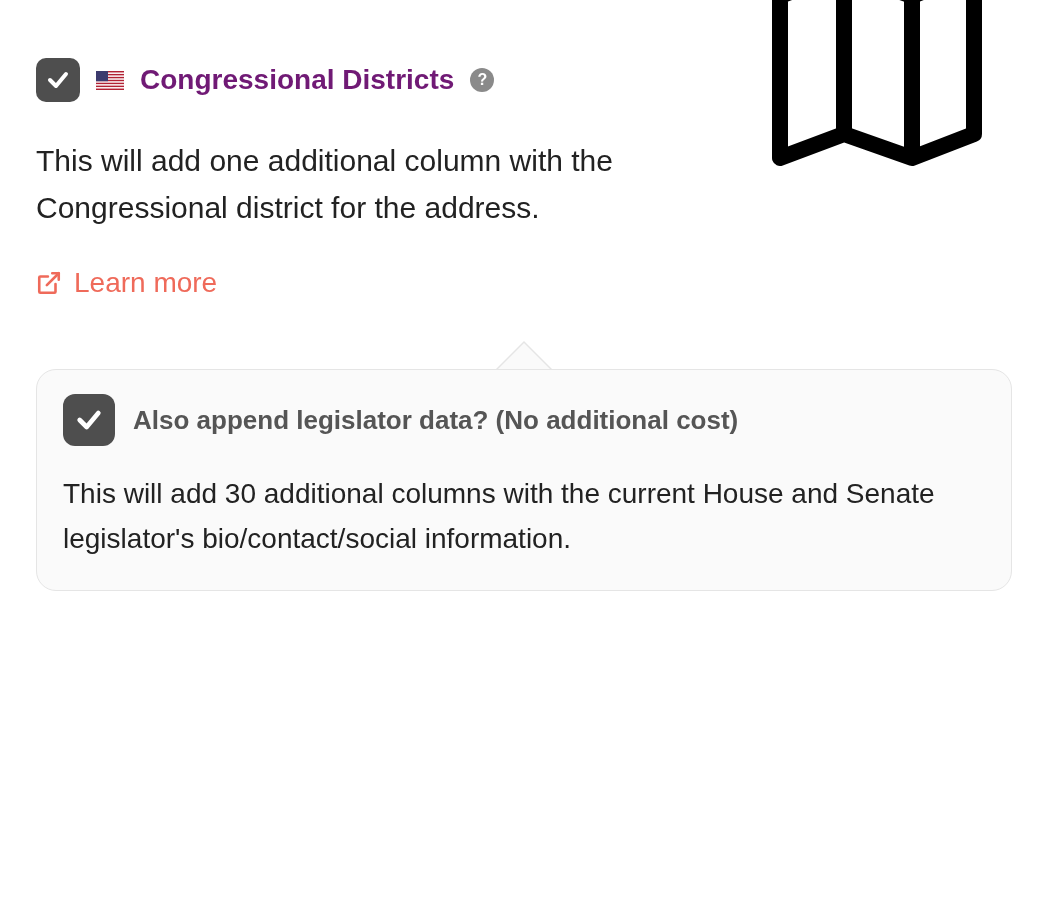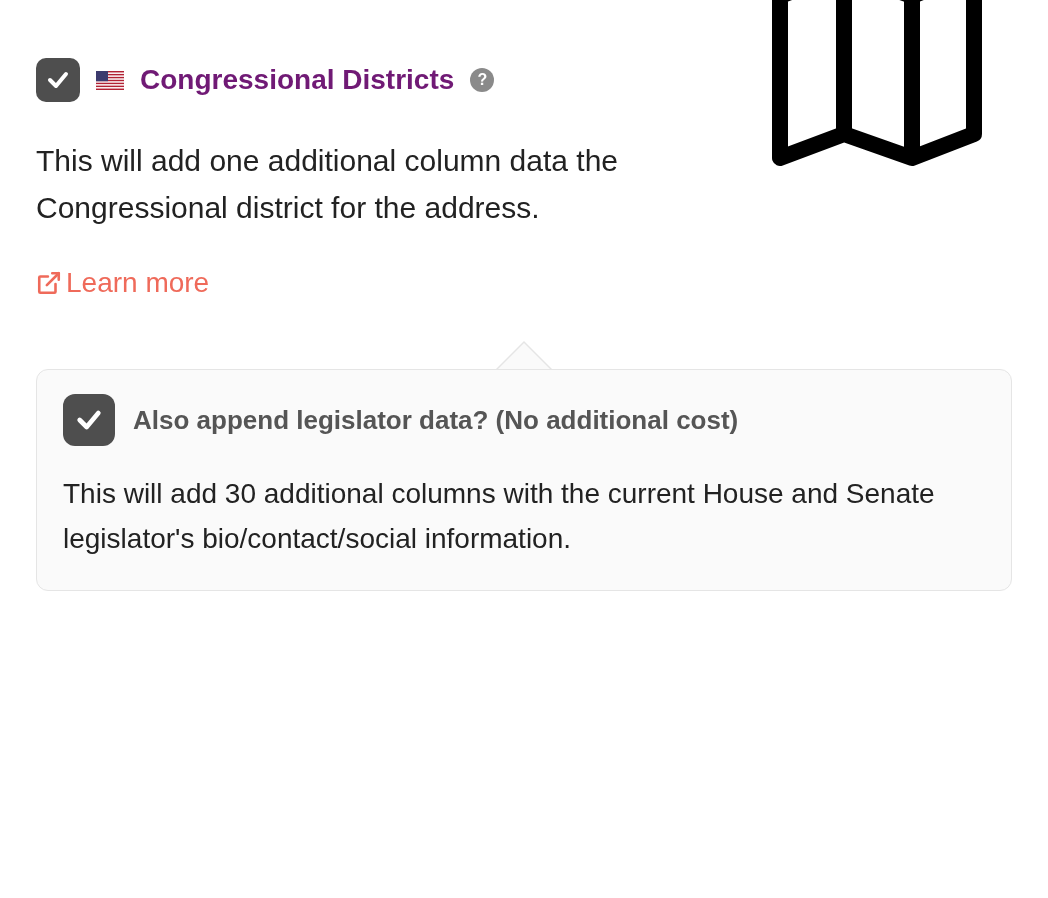--- a/index.html
+++ b/index.html
@@ -67,21 +67,21 @@
     max-width: 640px;
   }
   .map-icon {
     flex-shrink: 0;
     margin-top: -110px;
     margin-right: 10px;
   }
   .learn-more {
     display: inline-flex;
     align-items: center;
-    gap: 4px;
+    gap: 12px;
     color: #ef6a5a;
     font-size: 28px;
     text-decoration: none;
     cursor: pointer;
     margin-bottom: 70px;
   }
   .learn-more svg { display: block; }
   .sub-panel-wrap {
     position: relative;
   }
@@ -101,21 +101,21 @@
     top: 2px;
     left: -26px;
     width: 0; height: 0;
     border-left: 26px solid transparent;
     border-right: 26px solid transparent;
     border-bottom: 26px solid #fafafa;
   }
   .sub-panel {
     background: #fafafa;
     border: 1px solid #e5e5e5;
-    border-radius: 12px;
+    border-radius: 20px;
     padding: 24px 26px 28px 26px;
   }
   .sub-header {
     display: flex;
     align-items: center;
     gap: 18px;
     margin-bottom: 26px;
   }
   .sub-checkbox {
     width: 52px;
@@ -158,21 +158,21 @@
         <rect y="4.38" width="28" height="1.46" fill="#fff"></rect>
         <rect y="7.31" width="28" height="1.46" fill="#fff"></rect>
         <rect y="10.23" width="28" height="1.46" fill="#fff"></rect>
         <rect y="13.15" width="28" height="1.46" fill="#fff"></rect>
         <rect y="16.08" width="28" height="1.46" fill="#fff"></rect>
         <rect width="12" height="10.23" fill="#3c3b6e"></rect>
       </svg>
       <div class="title">Congressional Districts</div>
       <div class="help-icon">?</div>
     </div>
-    <div class="description">This will add one additional column data the Congressional district for the address.</div>
+    <div class="description">This will add one additional column with the Congressional district for the address.</div>
   </div>
 
   <div class="map-icon">
     <svg width="250" height="230" viewBox="0 0 250 230" fill="none">
       <path d="M28 48 L92 24 L160 48 L222 24 L222 186 L160 210 L92 186 L28 210 Z" stroke="#000" stroke-width="16" stroke-linejoin="round" fill="none"></path>
       <path d="M92 24 L92 186" stroke="#000" stroke-width="16" stroke-linejoin="round"></path>
       <path d="M160 48 L160 210" stroke="#000" stroke-width="16" stroke-linejoin="round"></path>
     </svg>
   </div>
 </div>

